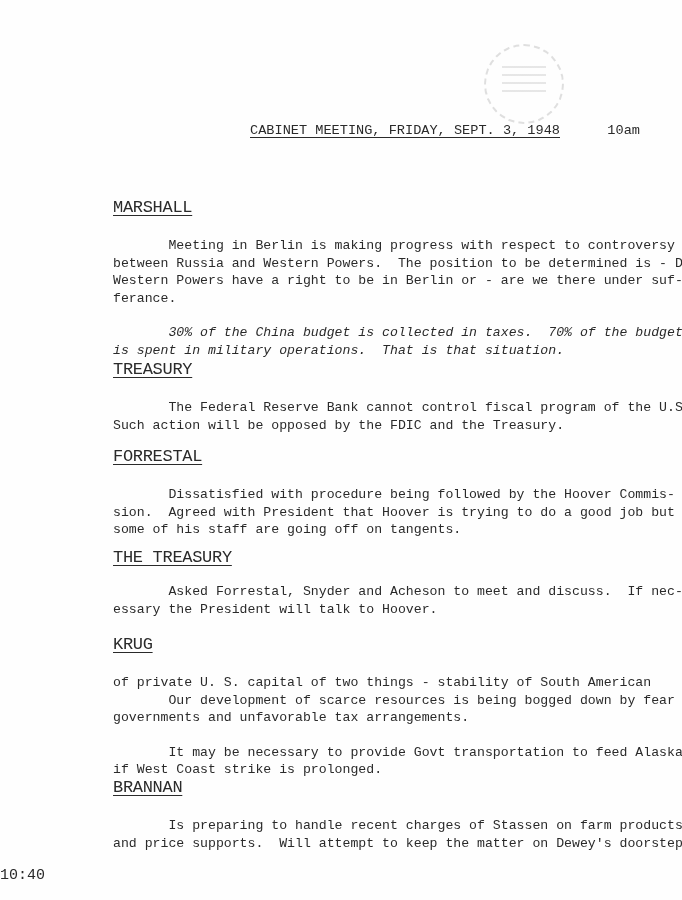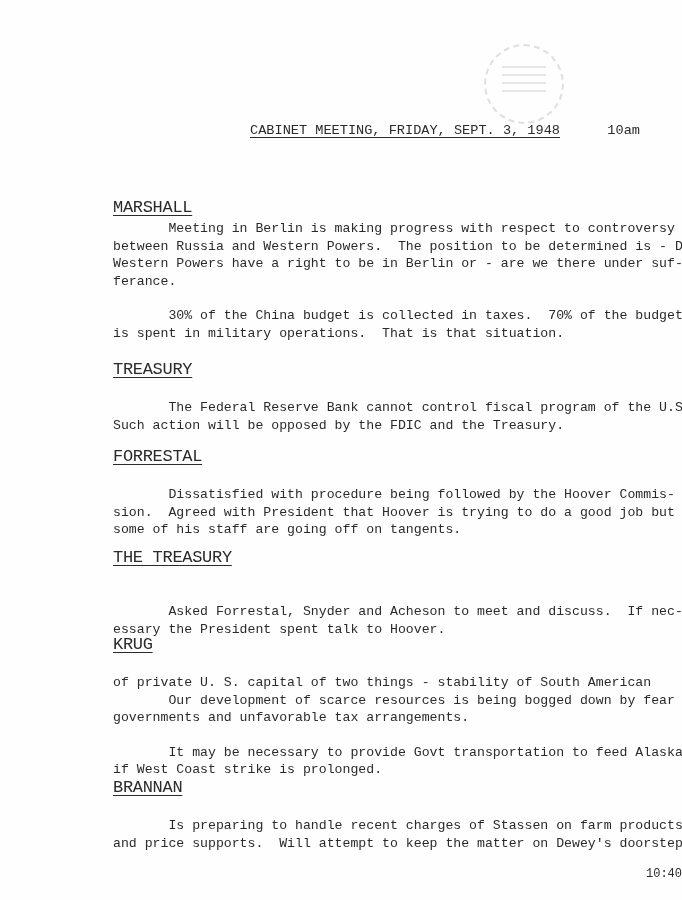--- a/index.html
+++ b/index.html
@@ -77,46 +77,46 @@
     }
     .para .line {
       display: block;
       white-space: pre;
     }
     .footer-time {
       position: absolute;
       top: 867px;
       left: 0;
       width: 682px;
-      text-align: right;
-      font-size: 12px;
+      text-align: left;
+      font-size: 15px;
       font-family: Liberation Mono, monospace;
     }
   </style>
 </head>
 <body>
 
 <div class="page">
 
   <div class="stamp"></div>
 
   <div class="title-row">
     <span class="title">CABINET MEETING, FRIDAY, SEPT. 3, 1948</span>
     <span class="time-start">10am</span>
   </div>
 
   <div class="section" style="top:198px;">
     <span class="heading">MARSHALL</span>
-    <p class="para" style="margin-top:3px;">
+    <p class="para" style="margin-top:20px;">
       <span class="line">       Meeting in Berlin is making progress with respect to controversy</span>
       <span class="line">between Russia and Western Powers.  The position to be determined is - Do</span>
       <span class="line">Western Powers have a right to be in Berlin or - are we there under suf-</span>
       <span class="line">ferance.</span>
     </p>
-    <p class="para" style="margin-top:17px;">
+    <p class="para" style="margin-top:17px;font-style:italic;">
       <span class="line">       30% of the China budget is collected in taxes.  70% of the budget</span>
       <span class="line">is spent in military operations.  That is that situation.</span>
     </p>
   </div>
 
   <div class="section" style="top:360px;">
     <span class="heading">TREASURY</span>
     <p class="para" style="margin-top:20px;">
       <span class="line">       The Federal Reserve Bank cannot control fiscal program of the U.S.</span>
       <span class="line">Such action will be opposed by the FDIC and the Treasury.</span>
@@ -127,23 +127,23 @@
     <span class="heading">FORRESTAL</span>
     <p class="para" style="margin-top:20px;">
       <span class="line">       Dissatisfied with procedure being followed by the Hoover Commis-</span>
       <span class="line">sion.  Agreed with President that Hoover is trying to do a good job but</span>
       <span class="line">some of his staff are going off on tangents.</span>
     </p>
   </div>
 
   <div class="section" style="top:548px;">
     <span class="heading">THE TREASURY</span>
-    <p class="para" style="margin-top:36px;">
+    <p class="para" style="margin-top:16px;">
       <span class="line">       Asked Forrestal, Snyder and Acheson to meet and discuss.  If nec-</span>
-      <span class="line">essary the President spent talk to Hoover.</span>
+      <span class="line">essary the President will talk to Hoover.</span>
     </p>
   </div>
 
   <div class="section" style="top:635px;">
     <span class="heading">KRUG</span>
     <p class="para" style="margin-top:20px;">
       <span class="line">of private U. S. capital of two things - stability of South American</span>
       <span class="line">       Our development of scarce resources is being bogged down by fear</span>
       <span class="line">governments and unfavorable tax arrangements.</span>
     </p>

